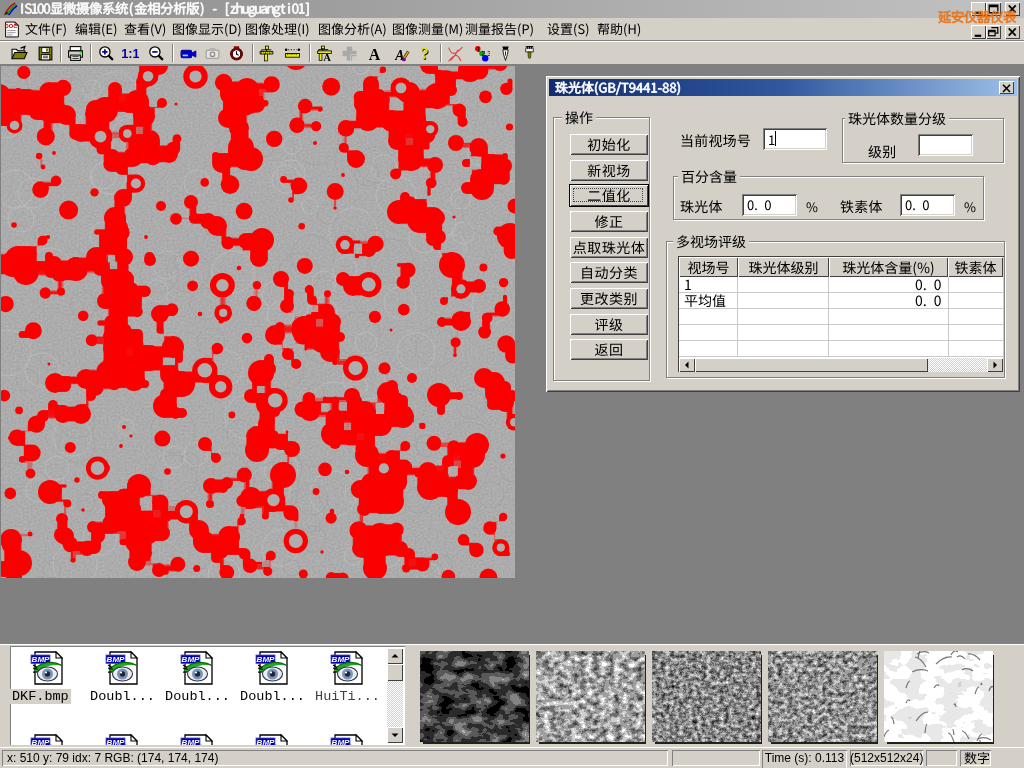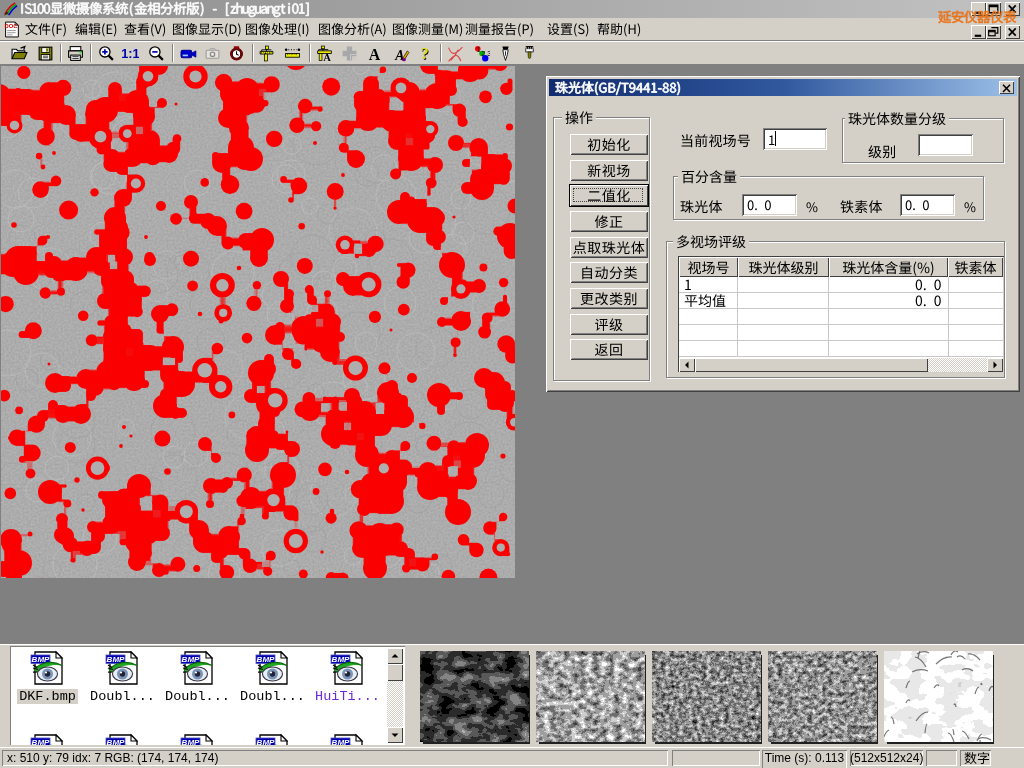--- a/index.html
+++ b/index.html
@@ -1032,25 +1032,25 @@
     <use href="#bmp" x="21" y="88"></use>
     <use href="#bmp" x="96" y="5"></use>
     <use href="#bmp" x="96" y="88"></use>
     <use href="#bmp" x="171" y="5"></use>
     <use href="#bmp" x="171" y="88"></use>
     <use href="#bmp" x="246" y="5"></use>
     <use href="#bmp" x="246" y="88"></use>
     <use href="#bmp" x="321" y="5"></use>
     <use href="#bmp" x="321" y="88"></use>
   </svg>
-<div class="abs" style="left:10px;top:689px;width:75px;text-align:center;font:13.5px 'Liberation Mono',monospace;color:#000"><span style="background:#d4d0c8;padding:0 2px">DKF.bmp</span></div>
+<div class="abs" style="left:10px;top:689px;width:75px;text-align:left;font:13.5px 'Liberation Mono',monospace;color:#000"><span style="background:#d4d0c8;padding:0 2px">DKF.bmp</span></div>
 <div class="abs" style="left:85px;top:689px;width:75px;text-align:center;font:13.5px 'Liberation Mono',monospace;color:#000"><span style="padding:0 2px">Doubl...</span></div>
 <div class="abs" style="left:160px;top:689px;width:75px;text-align:center;font:13.5px 'Liberation Mono',monospace;color:#000"><span style="padding:0 2px">Doubl...</span></div>
 <div class="abs" style="left:235px;top:689px;width:75px;text-align:center;font:13.5px 'Liberation Mono',monospace;color:#000"><span style="padding:0 2px">Doubl...</span></div>
-<div class="abs" style="left:310px;top:689px;width:75px;text-align:center;font:13.5px 'Liberation Mono',monospace;color:#6d28d9"><span style="padding:0 2px">HuiTi...</span></div>
+<div class="abs" style="left:310px;top:689px;width:75px;text-align:center;font:13.5px 'Liberation Mono',monospace;color:#404040"><span style="padding:0 2px">HuiTi...</span></div>
 <div class="abs" style="left:387px;top:648px;width:16px;height:95px;background:repeating-conic-gradient(#fff 0 25%,#d4d0c8 0 50%) 0 0/2px 2px"></div>
 <div class="abs raisedthin" style="left:387px;top:648px;width:16px;height:16px"><svg width="16" height="16">
       <path d="M4.5 9.5 L8 6 L11.5 9.5 Z" fill="#000"></path>
     </svg></div>
 <div class="abs raisedthin" style="left:387px;top:664px;width:16px;height:17px;background:#d4d0c8"></div>
 <div class="abs raisedthin" style="left:387px;top:727px;width:16px;height:16px"><svg width="16" height="16">
       <path d="M4.5 6.5 L8 10 L11.5 6.5 Z" fill="#000"></path>
     </svg></div>
 <div class="abs" style="left:420px;top:651px;width:109px;height:91px;box-shadow:2px 3px 0 -1px #202020"><svg width="109" height="91">
       <filter id="th0" x="0" y="0" width="1" height="1" color-interpolation-filters="sRGB">

